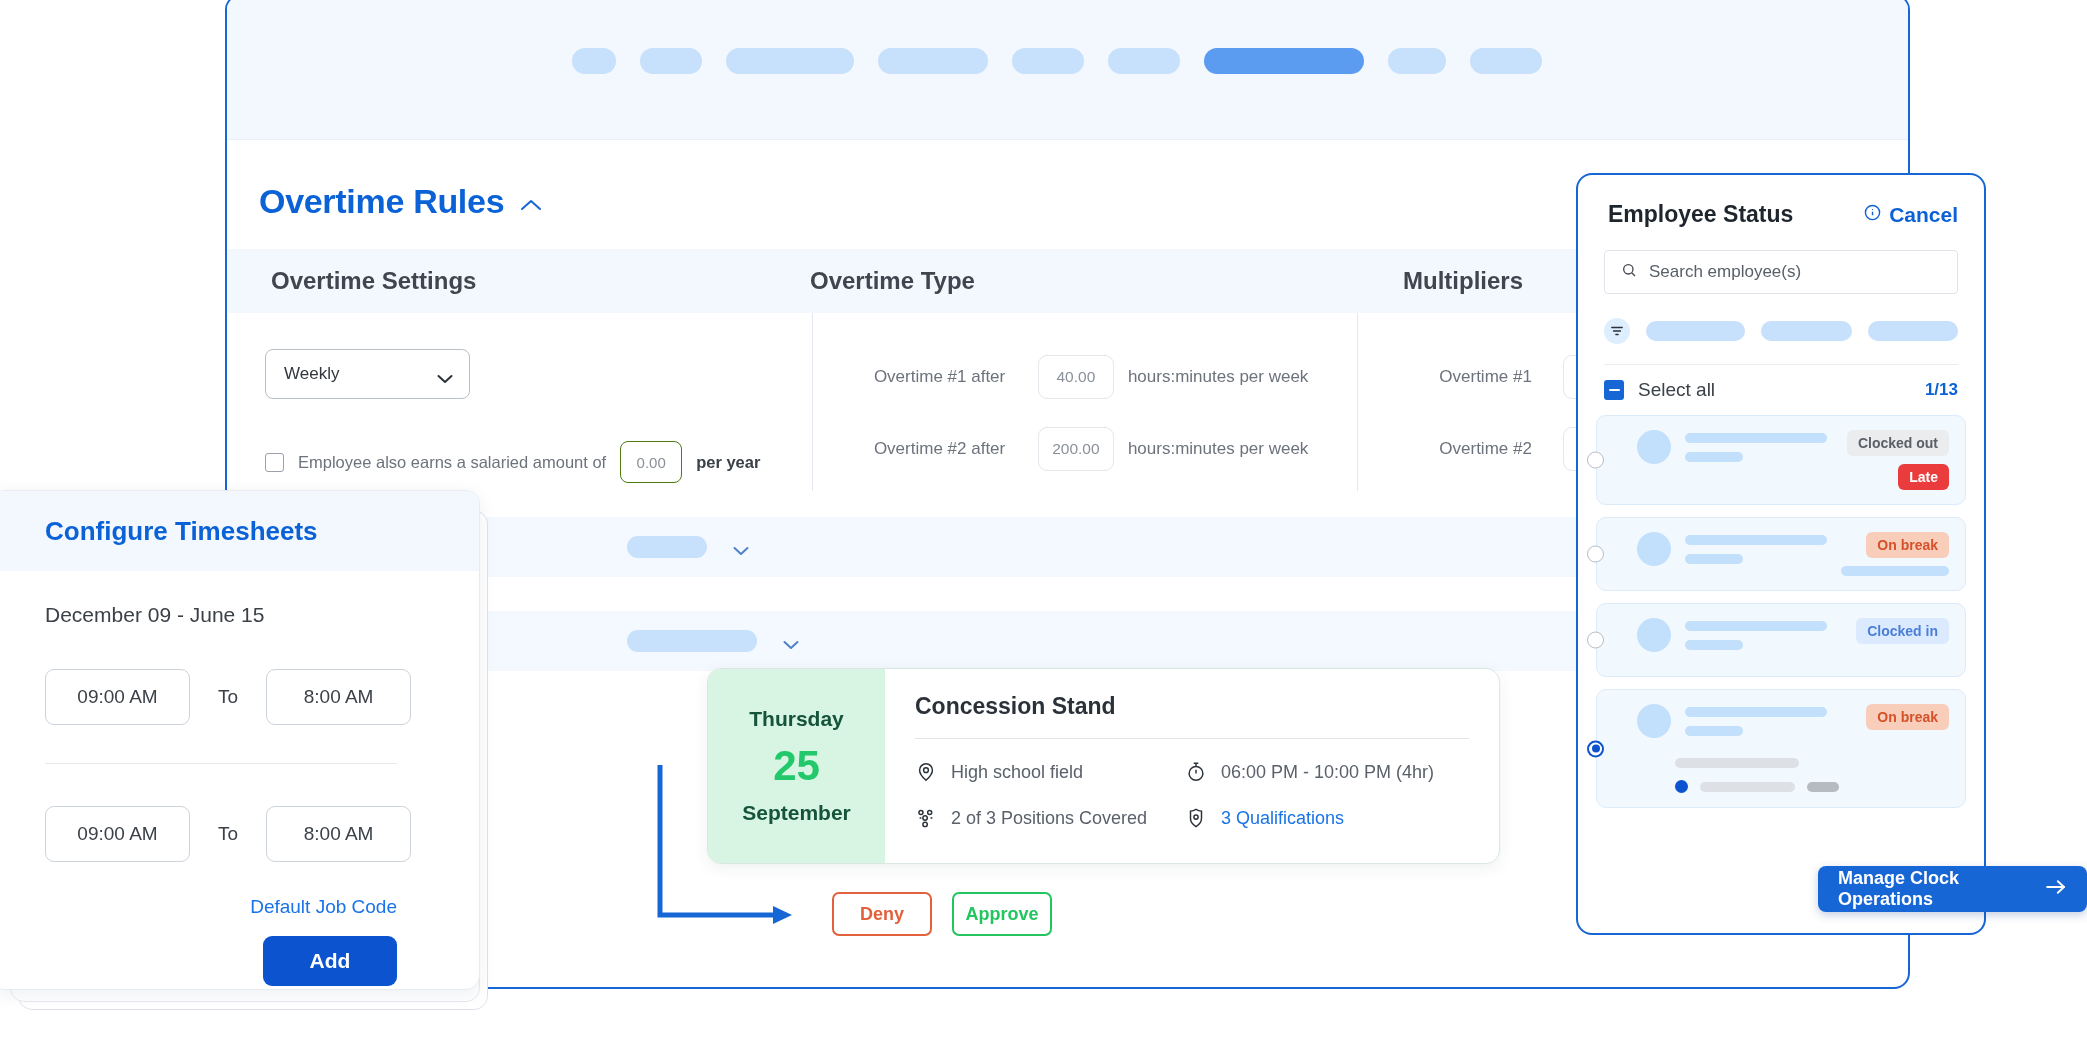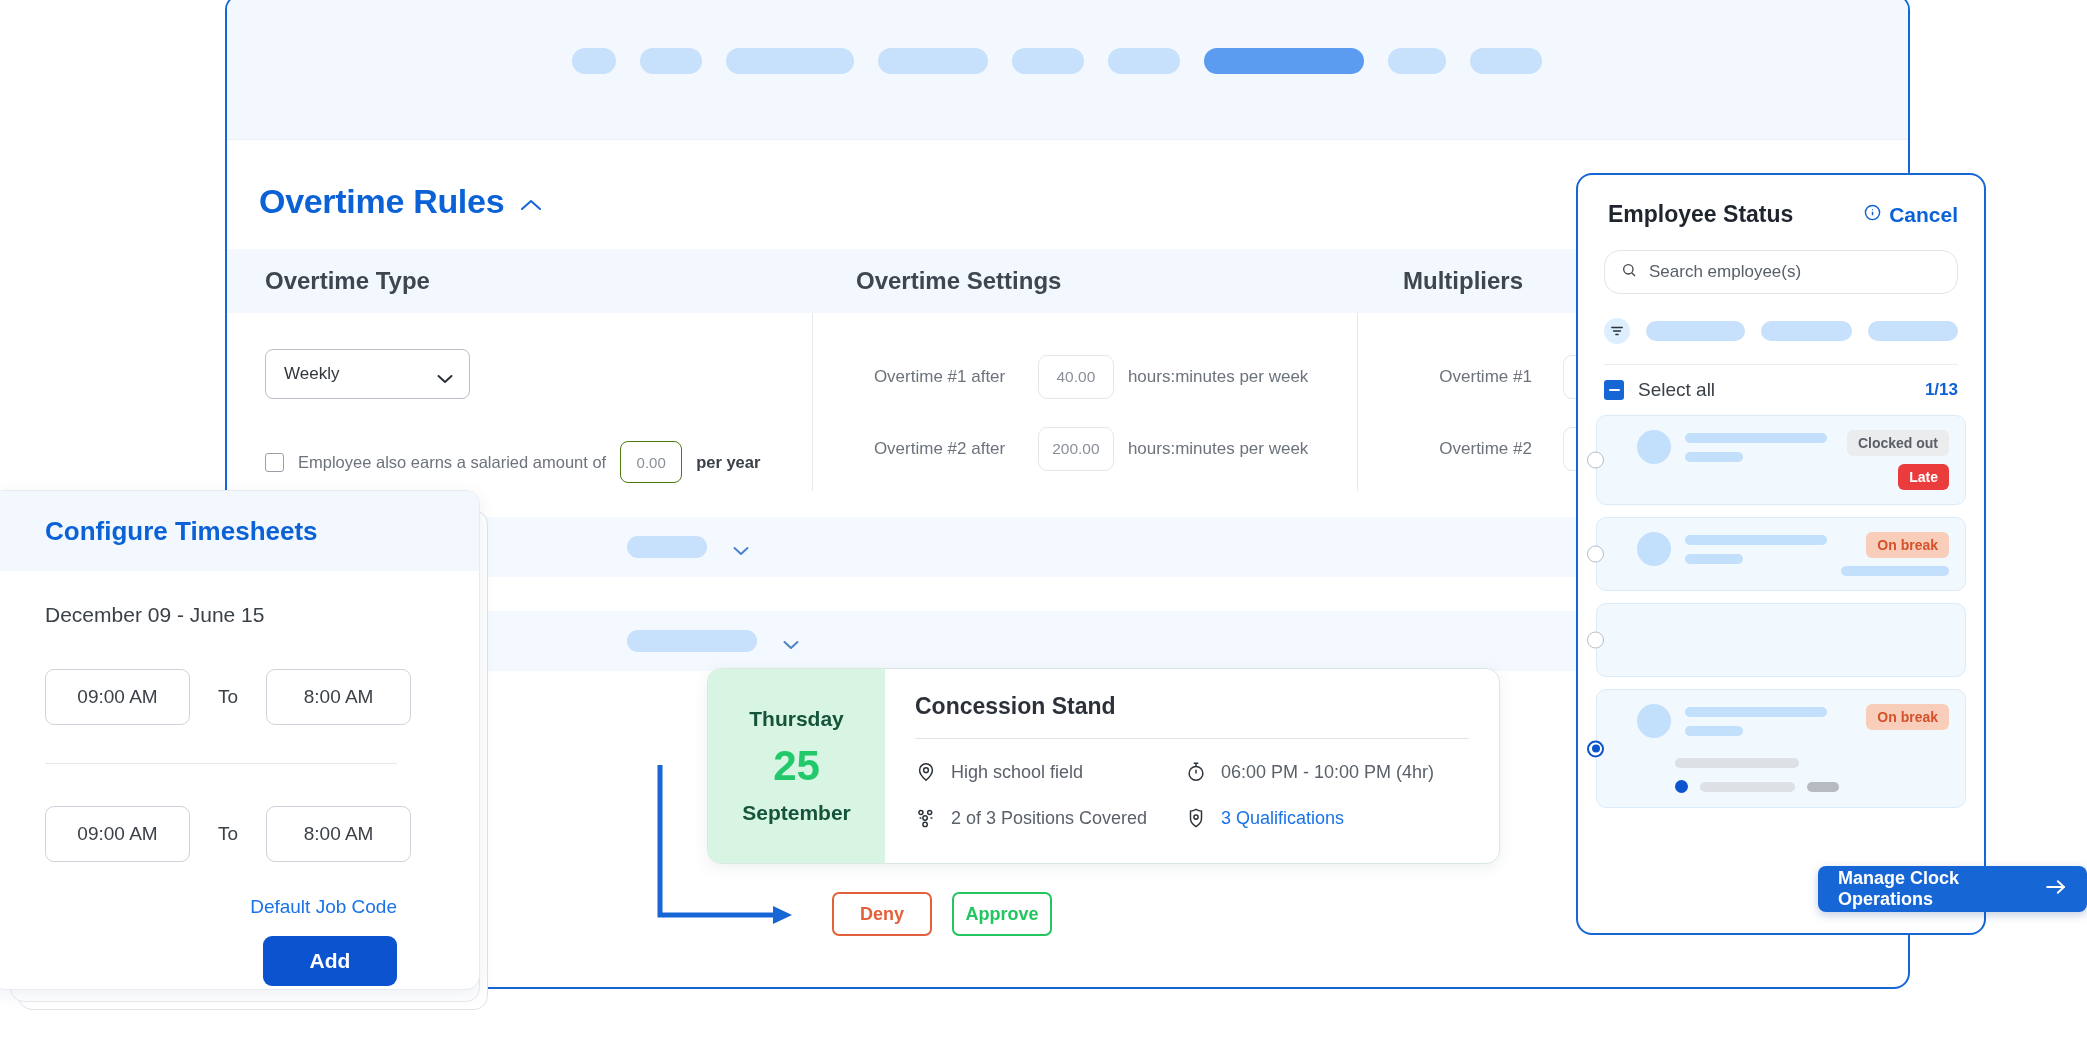--- a/index.html
+++ b/index.html
@@ -205,21 +205,21 @@
   }
   .emp-head {
     display: flex; align-items: center; justify-content: space-between;
     padding: 26px 26px 0 30px;
   }
   .emp-title { font-size: 23px; font-weight: bold; color: #1f252d; }
   .emp-cancel { display: flex; align-items: center; gap: 8px; }
   .emp-cancel-lbl { font-size: 21px; font-weight: bold; color: #0b62d6; }
   .emp-search {
     margin: 22px 26px 0 26px; height: 44px;
-    border: 1px solid #dfe4ea; border-radius: 16px;
+    border: 1px solid #dfe4ea; border-radius: 4px;
     display: flex; align-items: center; gap: 12px; padding: 0 16px;
   }
   .emp-search-ph { font-size: 17px; color: #585f68; }
   .filter-row {
     display: flex; align-items: center; gap: 16px;
     margin: 24px 26px 0 26px;
   }
   .filter-circle {
     width: 26px; height: 26px; border-radius: 50%; background: #ddeeff;
     display: flex; align-items: center; justify-content: center; flex: 0 0 auto;
@@ -309,22 +309,22 @@
       <div class="section-title">Overtime Rules</div>
       <span class="caret-up">
         <svg width="22" height="14" viewBox="0 0 22 14">
             <path d="M2 11 L11 3 L20 11" stroke="#1766d6" stroke-width="2" fill="none" stroke-linecap="round" stroke-linejoin="round"></path>
           </svg>
       </span>
     </div>
 
     <div class="ot-table">
       <div class="ot-thead">
+        <div class="col-h col2">Overtime Settings</div>
         <div class="col-h col1">Overtime Type</div>
-        <div class="col-h col2">Overtime Settings</div>
         <div class="col-h col3">Multipliers</div>
       </div>
 
       <div class="ot-body">
         <div class="vdiv v1"></div>
         <div class="vdiv v2"></div>
 
         <div class="bcol1">
           <div class="select-box">
             <span>Weekly</span>
@@ -564,20 +564,30 @@
           </span>
           <span class="badge-col">
             <span class="badge brk">On break</span>
             <span class="ln" style="width:108px"></span>
           </span>
         </div>
       </div>
 
       <div class="emp-item">
         <span class="emp-radio"></span>
+        <div class="emp-top">
+          <span class="avatar"></span>
+          <span class="emp-lines">
+            <span class="ln" style="width:142px"></span>
+            <span class="ln" style="width:58px"></span>
+          </span>
+          <span class="badge-col">
+            <span class="badge in">Clocked in</span>
+          </span>
+        </div>
       </div>
 
       <div class="emp-item">
         <span class="emp-radio on"></span>
         <div class="emp-top">
           <span class="avatar"></span>
           <span class="emp-lines">
             <span class="ln" style="width:142px"></span>
             <span class="ln" style="width:58px"></span>
           </span>

